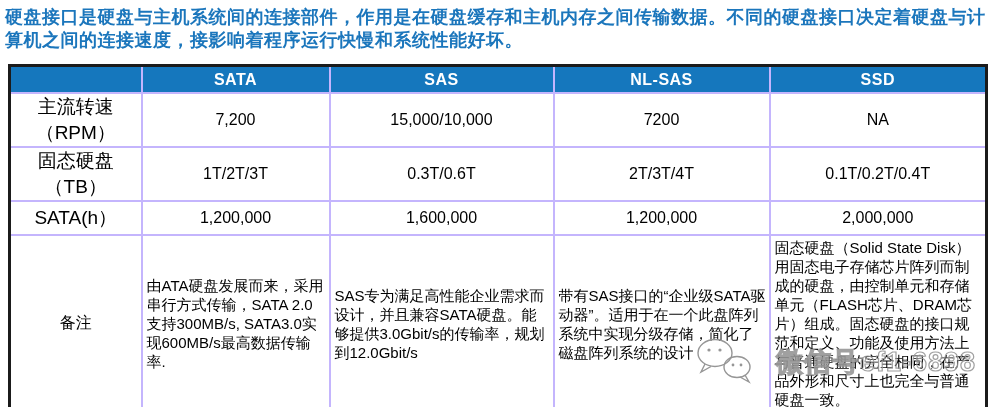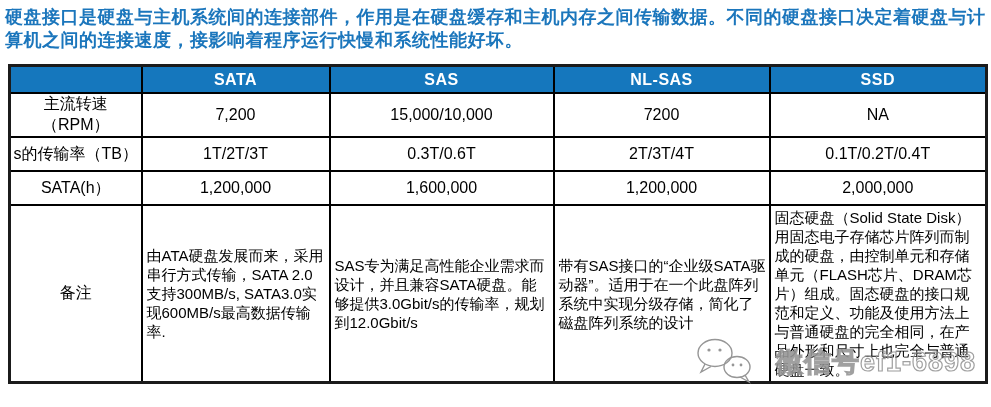--- a/index.html
+++ b/index.html
@@ -29,40 +29,40 @@
   .table-wrap { position: absolute; left: 8px; top: 64px; }
 
   table.spec {
     border-collapse: collapse;
     table-layout: fixed;
     width: 977px;
     border: 3px solid #1b1b1b;
     background: #ffffff;
   }
   table.spec th, table.spec td {
-    border: 2px solid #000000;
+    border: 2px solid #c4b5fd;
     padding: 0;
     text-align: center;
     vertical-align: middle;
     color: #000000;
     overflow: hidden;
   }
   tr.head-row th {
     height: 25px;
     background: #1577bd;
     color: #ffffff;
     font-weight: bold;
     font-size: 16px;
     letter-spacing: 0.5px;
   }
   tr.data-row td {
     height: 32px;
     font-size: 16px;
   }
-  tr.data-row td.row-label { font-size: 16px; padding: 0 1px; }
+  tr.data-row td.row-label { font-size: 19px; padding: 0 1px; }
   tr.remark-row td {
     height: 170px;
     font-size: 15px;
   }
   tr.remark-row td.row-label { font-size: 16px; }
   tr.remark-row td.remark-cell {
     text-align: left;
     vertical-align: middle;
     padding: 2px 3px 2px 4px;
     line-height: 19px;
@@ -114,21 +114,21 @@
         <th>SSD</th>
       </tr>
       <tr class="data-row">
         <td class="row-label">主流转速（RPM）</td>
         <td>7,200</td>
         <td>15,000/10,000</td>
         <td>7200</td>
         <td>NA</td>
       </tr>
       <tr class="data-row">
-        <td class="row-label">s的传输率（TB）</td>
+        <td class="row-label">固态硬盘（TB）</td>
         <td>1T/2T/3T</td>
         <td>0.3T/0.6T</td>
         <td>2T/3T/4T</td>
         <td>0.1T/0.2T/0.4T</td>
       </tr>
       <tr class="data-row">
         <td class="row-label">SATA(h）</td>
         <td>1,200,000</td>
         <td>1,600,000</td>
         <td>1,200,000</td>

